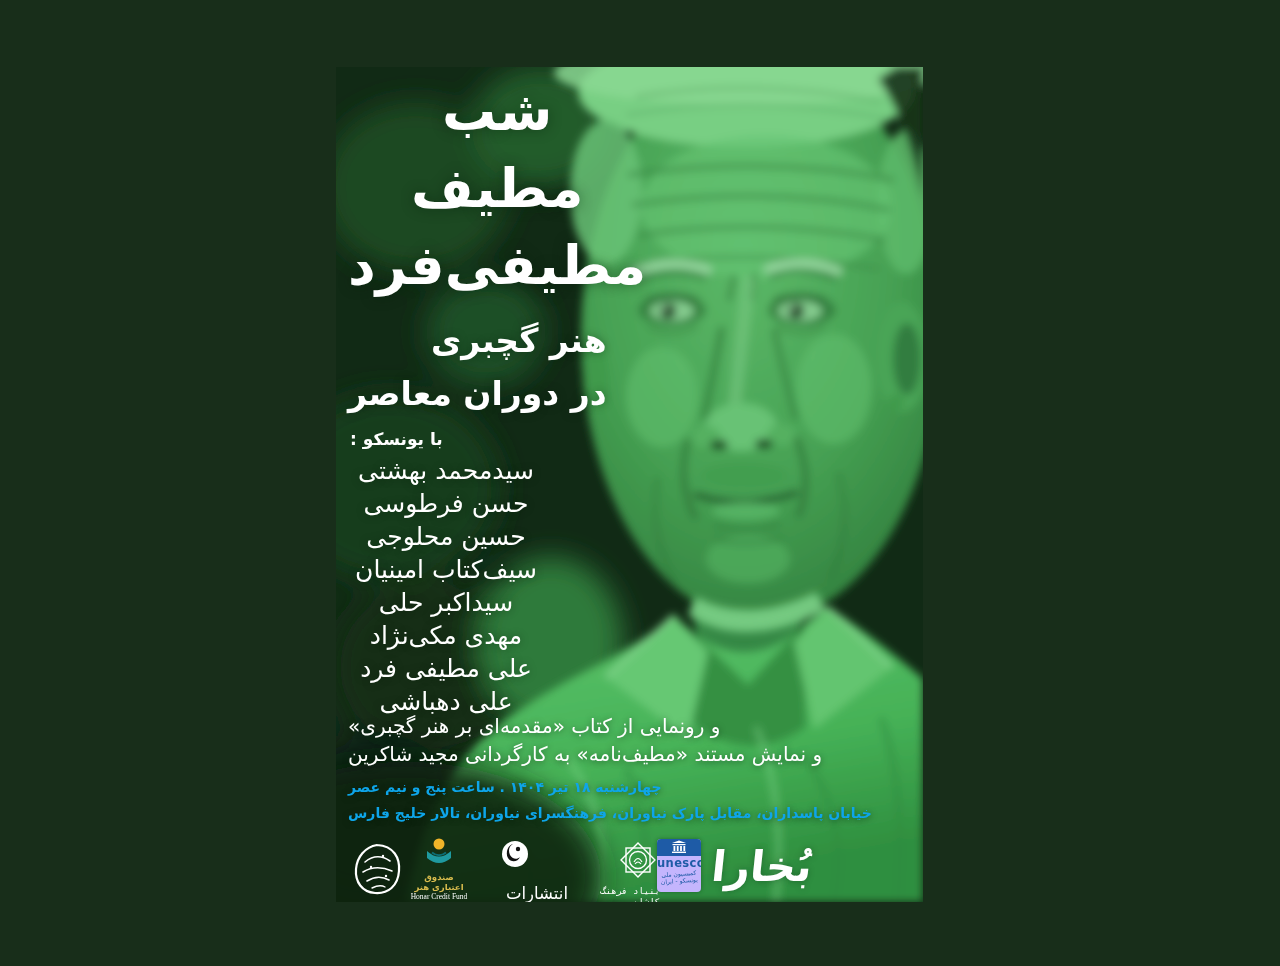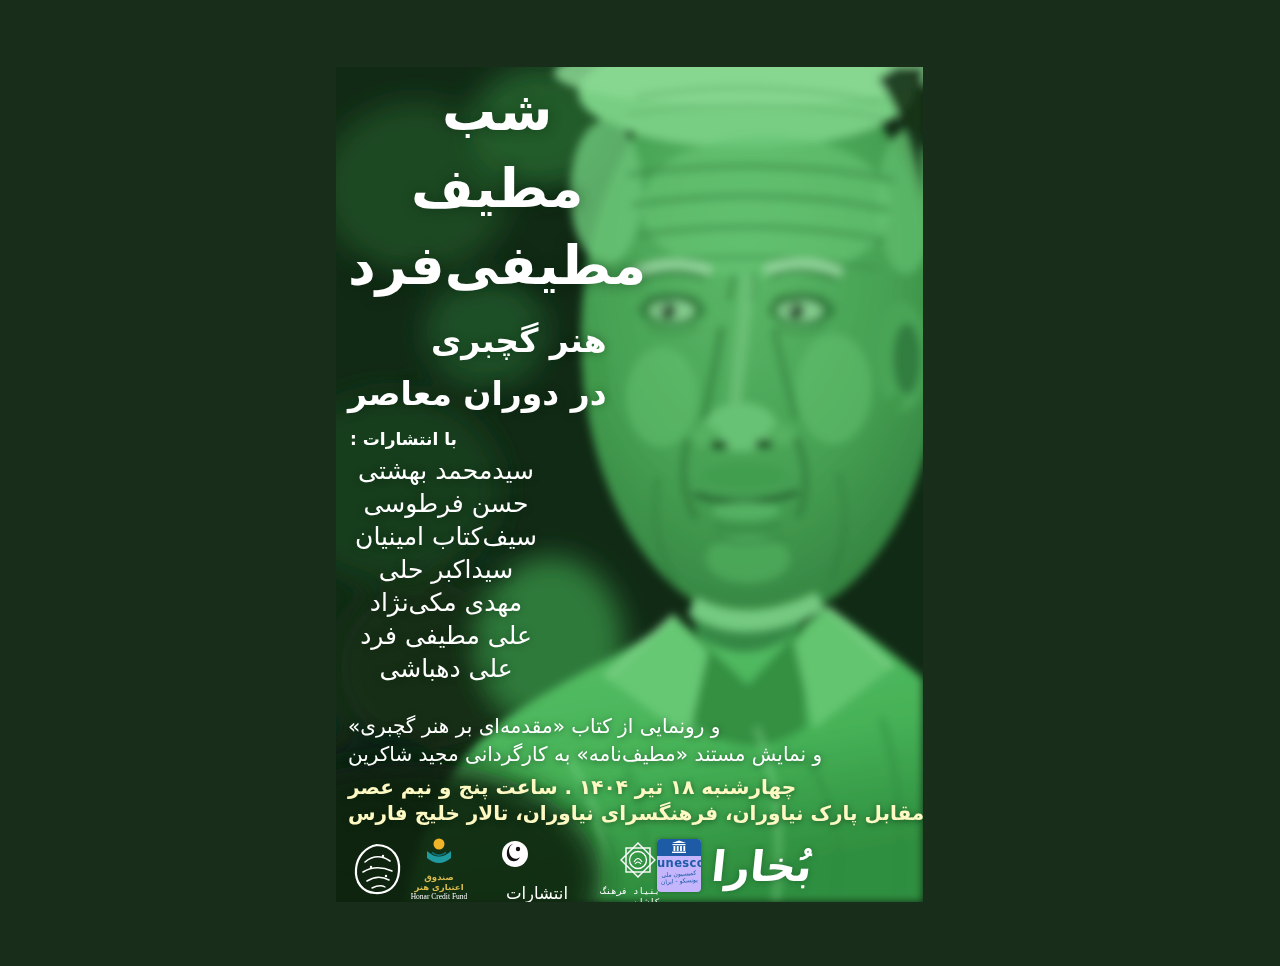--- a/index.html
+++ b/index.html
@@ -16,21 +16,21 @@
   .txt{position:absolute;color:#ffffff;direction:rtl;white-space:nowrap;}
   .title{left:12px;top:6px;font-size:54px;line-height:77px;font-weight:700;text-align:center;
          text-shadow:0 0 14px rgba(6,30,10,.45);}
   .subtitle{left:12px;top:247px;font-size:33px;line-height:53px;font-weight:700;text-align:right;
          text-shadow:0 0 10px rgba(6,30,10,.4);}
   .speakers-label{left:14px;top:362px;font-size:17px;font-weight:700;text-align:left;}
   .speakers{left:12px;top:387px;width:196px;font-size:25px;line-height:33px;font-weight:400;text-align:center;
          text-shadow:0 0 8px rgba(6,30,10,.4);}
   .program{left:12px;top:645px;font-size:20px;line-height:28px;font-weight:400;text-align:left;
          text-shadow:0 1px 6px rgba(6,30,10,.5);}
-  .when{left:12px;top:707px;font-size:20px;line-height:26px;font-weight:700;text-align:left;color:#fef9c3;
+  .when{left:12px;top:707px;font-size:14px;line-height:26px;font-weight:700;text-align:left;color:#0ea5e9;
          text-shadow:0 1px 6px rgba(6,30,10,.55);}
   
   .logos{position:absolute;left:0;top:771px;width:587px;height:60px;}
   .logo{position:absolute;}
   .logo-niavaran{left:14px;top:2px;width:54px;height:58px;}
   .logo-honar{left:72px;top:0;width:62px;height:60px;text-align:center;}
   .honar-fa{font-size:8.5px;font-weight:700;color:#d9bd4e;direction:rtl;margin-top:0;}
   .honar-en{font-size:7.5px;color:#ffffff;font-family:"Liberation Serif",serif;}
   .logo-yassavoli{left:126px;top:2px;width:106px;text-align:center;}
   .yassavoli-fa{font-size:16.5px;font-weight:400;color:#ffffff;direction:rtl;margin-top:12px;text-align:right;}
@@ -174,25 +174,26 @@
     <div>شب</div>
     <div>مطیف</div>
     <div>مطیفی‌فرد</div>
   </div>
 
   <div class="txt subtitle">
     <div>هنر گچبری</div>
     <div>در دوران معاصر</div>
   </div>
 
-  <div class="txt speakers-label">با انتشارات :</div>
+  <div class="txt speakers-label">با یونسکو :</div>
 
   <div class="txt speakers">
     <div>سیدمحمد بهشتی</div>
     <div>حسن فرطوسی</div>
+    <div>حسین محلوجی</div>
     <div>سیف‌کتاب امینیان</div>
     <div>سیداکبر حلی</div>
     <div>مهدی مکی‌نژاد</div>
     <div>علی مطیفی فرد</div>
     <div>علی دهباشی</div>
   </div>
 
   <div class="txt program">
     <div>و رونمایی از کتاب «مقدمه‌ای بر هنر گچبری»</div>
     <div>و نمایش مستند «مطیف‌نامه» به کارگردانی مجید شاکرین</div>

